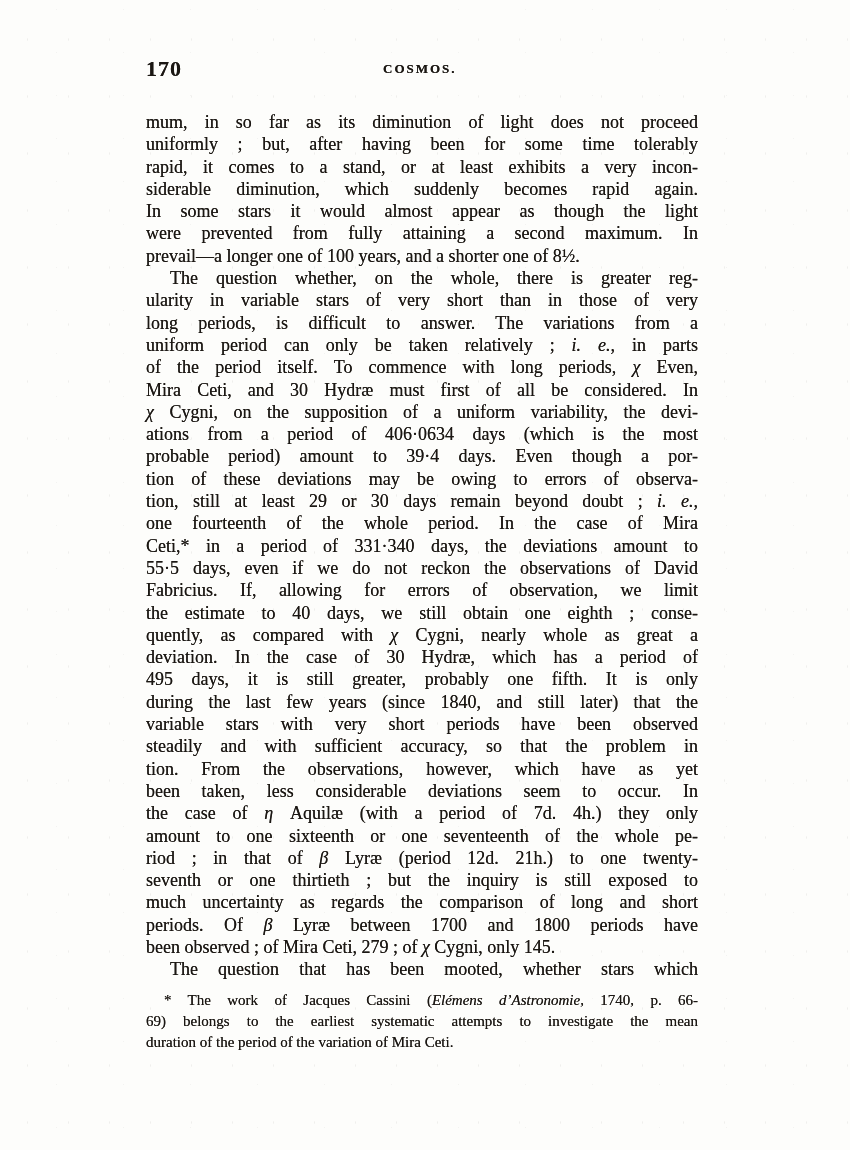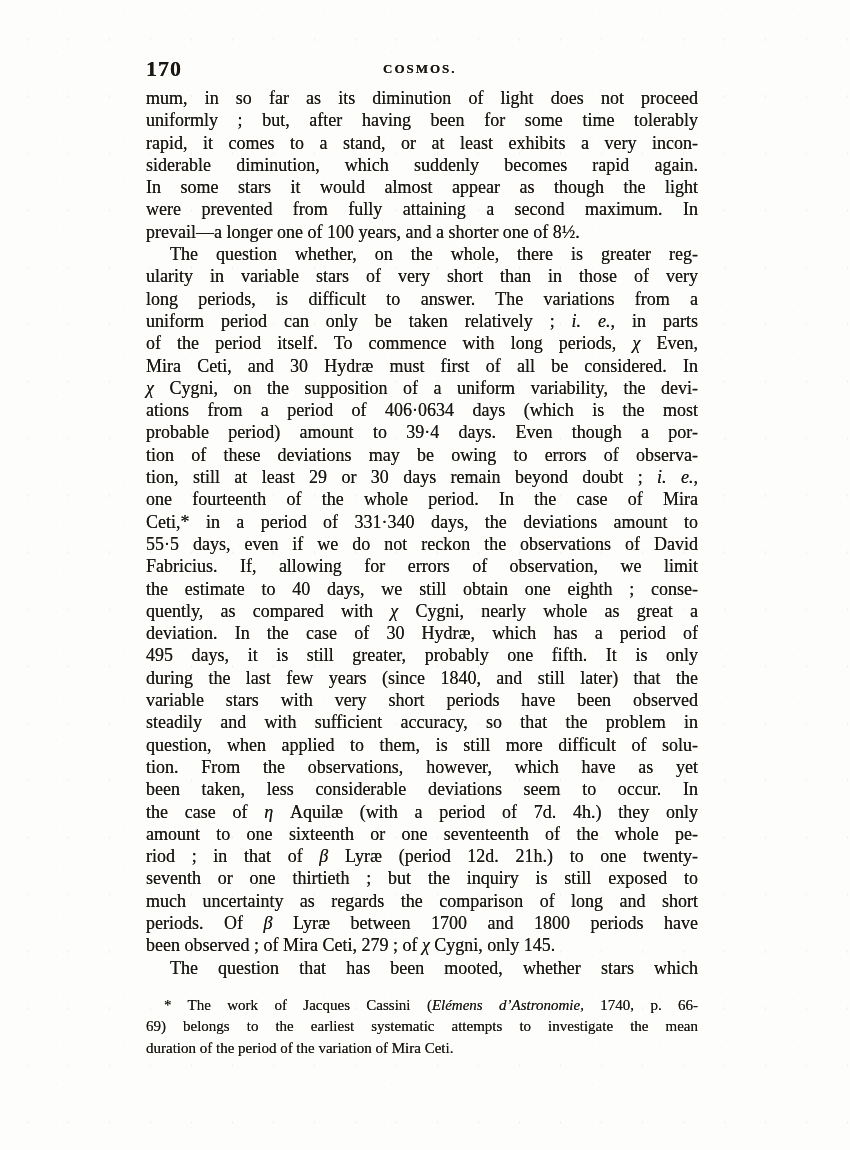--- a/index.html
+++ b/index.html
@@ -28,21 +28,21 @@
   .textblock {
     position: absolute;
     left: 146px;
     top: 56px;
     width: 552px;
     text-shadow: 0 0 0.55px rgba(27,23,19,0.85); 
   }
   .pagehead {
     position: relative;
     height: 26px;
-    margin-bottom: 5px;
+    margin-bottom: 29px;
   }
   .pageno {
     position: absolute;
     left: 0;
     top: 0;
     font-size: 22px;
     font-weight: 700;
     letter-spacing: 1px;
   }
   .runhead {
@@ -55,21 +55,21 @@
     letter-spacing: 2px;
   }
   .bodytext .line {
     font-size: 18px;
     line-height: 22.3px;
     text-align: justify;
     text-align-last: justify;
     white-space: normal;
   }
   .footnote {
-    margin-top: 16px;
+    margin-top: 9px;
   }
   .footnote .line {
     font-size: 15px;
     line-height: 21.4px;
     text-align: justify;
     text-align-last: justify;
   }
   .line.indent { text-indent: 24px; }
   .footnote .line.indent { text-indent: 18px; }
   .line.noj { text-align-last: left; }
@@ -109,21 +109,20 @@
         <div class="line"><span>Ceti,* in a period of 331·340 days, the deviations amount to</span></div>
         <div class="line"><span>55·5 days, even if we do not reckon the observations of David</span></div>
         <div class="line"><span>Fabricius. If, allowing for errors of observation, we limit</span></div>
         <div class="line"><span>the estimate to 40 days, we still obtain one eighth ; conse-</span></div>
         <div class="line"><span>quently, as compared with </span><span class="it">χ</span><span> Cygni, nearly whole as great a</span></div>
         <div class="line"><span>deviation. In the case of 30 Hydræ, which has a period of</span></div>
         <div class="line"><span>495 days, it is still greater, probably one fifth. It is only</span></div>
         <div class="line"><span>during the last few years (since 1840, and still later) that the</span></div>
         <div class="line"><span>variable stars with very short periods have been observed</span></div>
         <div class="line"><span>steadily and with sufficient accuracy, so that the problem in</span></div>
-        <div class="line"><span>question, when applied to them, is still more difficult of solu-</span></div>
         <div class="line"><span>tion. From the observations, however, which have as yet</span></div>
         <div class="line"><span>been taken, less considerable deviations seem to occur. In</span></div>
         <div class="line"><span>the case of </span><span class="it">η</span><span> Aquilæ (with a period of 7d. 4h.) they only</span></div>
         <div class="line"><span>amount to one sixteenth or one seventeenth of the whole pe-</span></div>
         <div class="line"><span>riod ; in that of </span><span class="it">β</span><span> Lyræ (period 12d. 21h.) to one twenty-</span></div>
         <div class="line"><span>seventh or one thirtieth ; but the inquiry is still exposed to</span></div>
         <div class="line"><span>much uncertainty as regards the comparison of long and short</span></div>
         <div class="line"><span>periods. Of </span><span class="it">β</span><span> Lyræ between 1700 and 1800 periods have</span></div>
         <div class="line noj"><span>been observed ; of Mira Ceti, 279 ; of </span><span class="it">χ</span><span> Cygni, only 145.</span></div>
         <div class="line indent"><span>The question that has been mooted, whether stars which</span></div>

